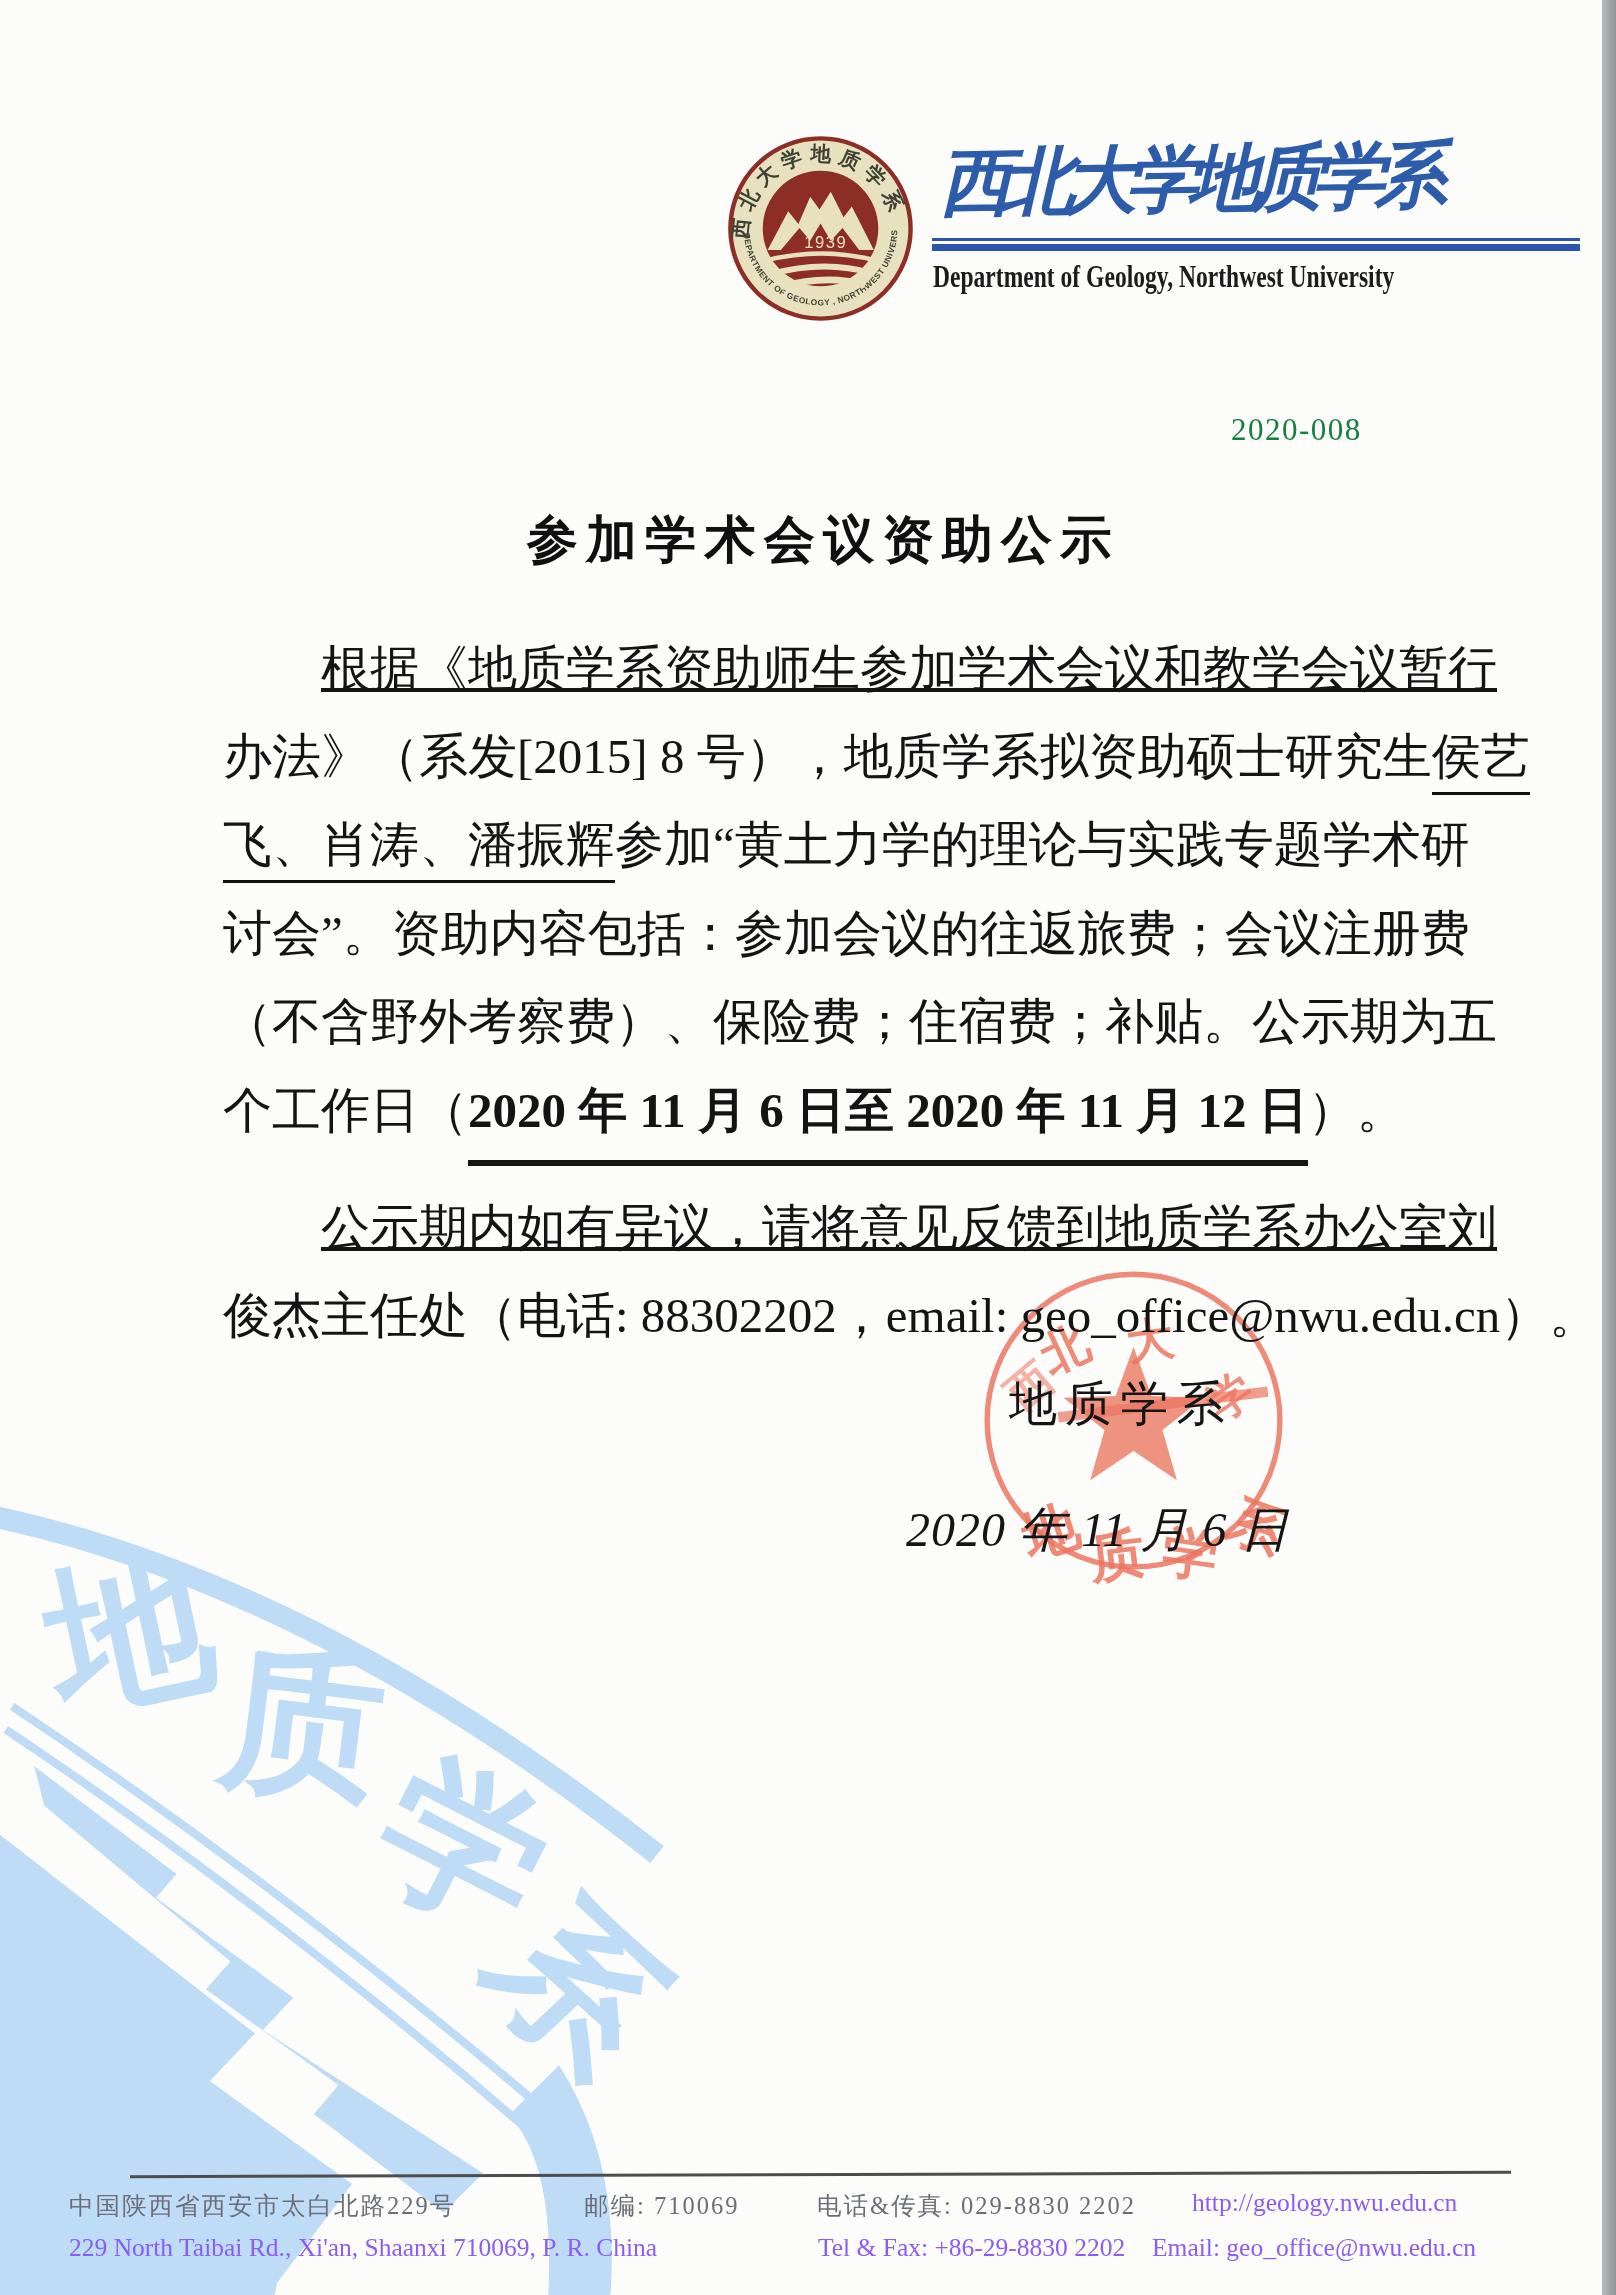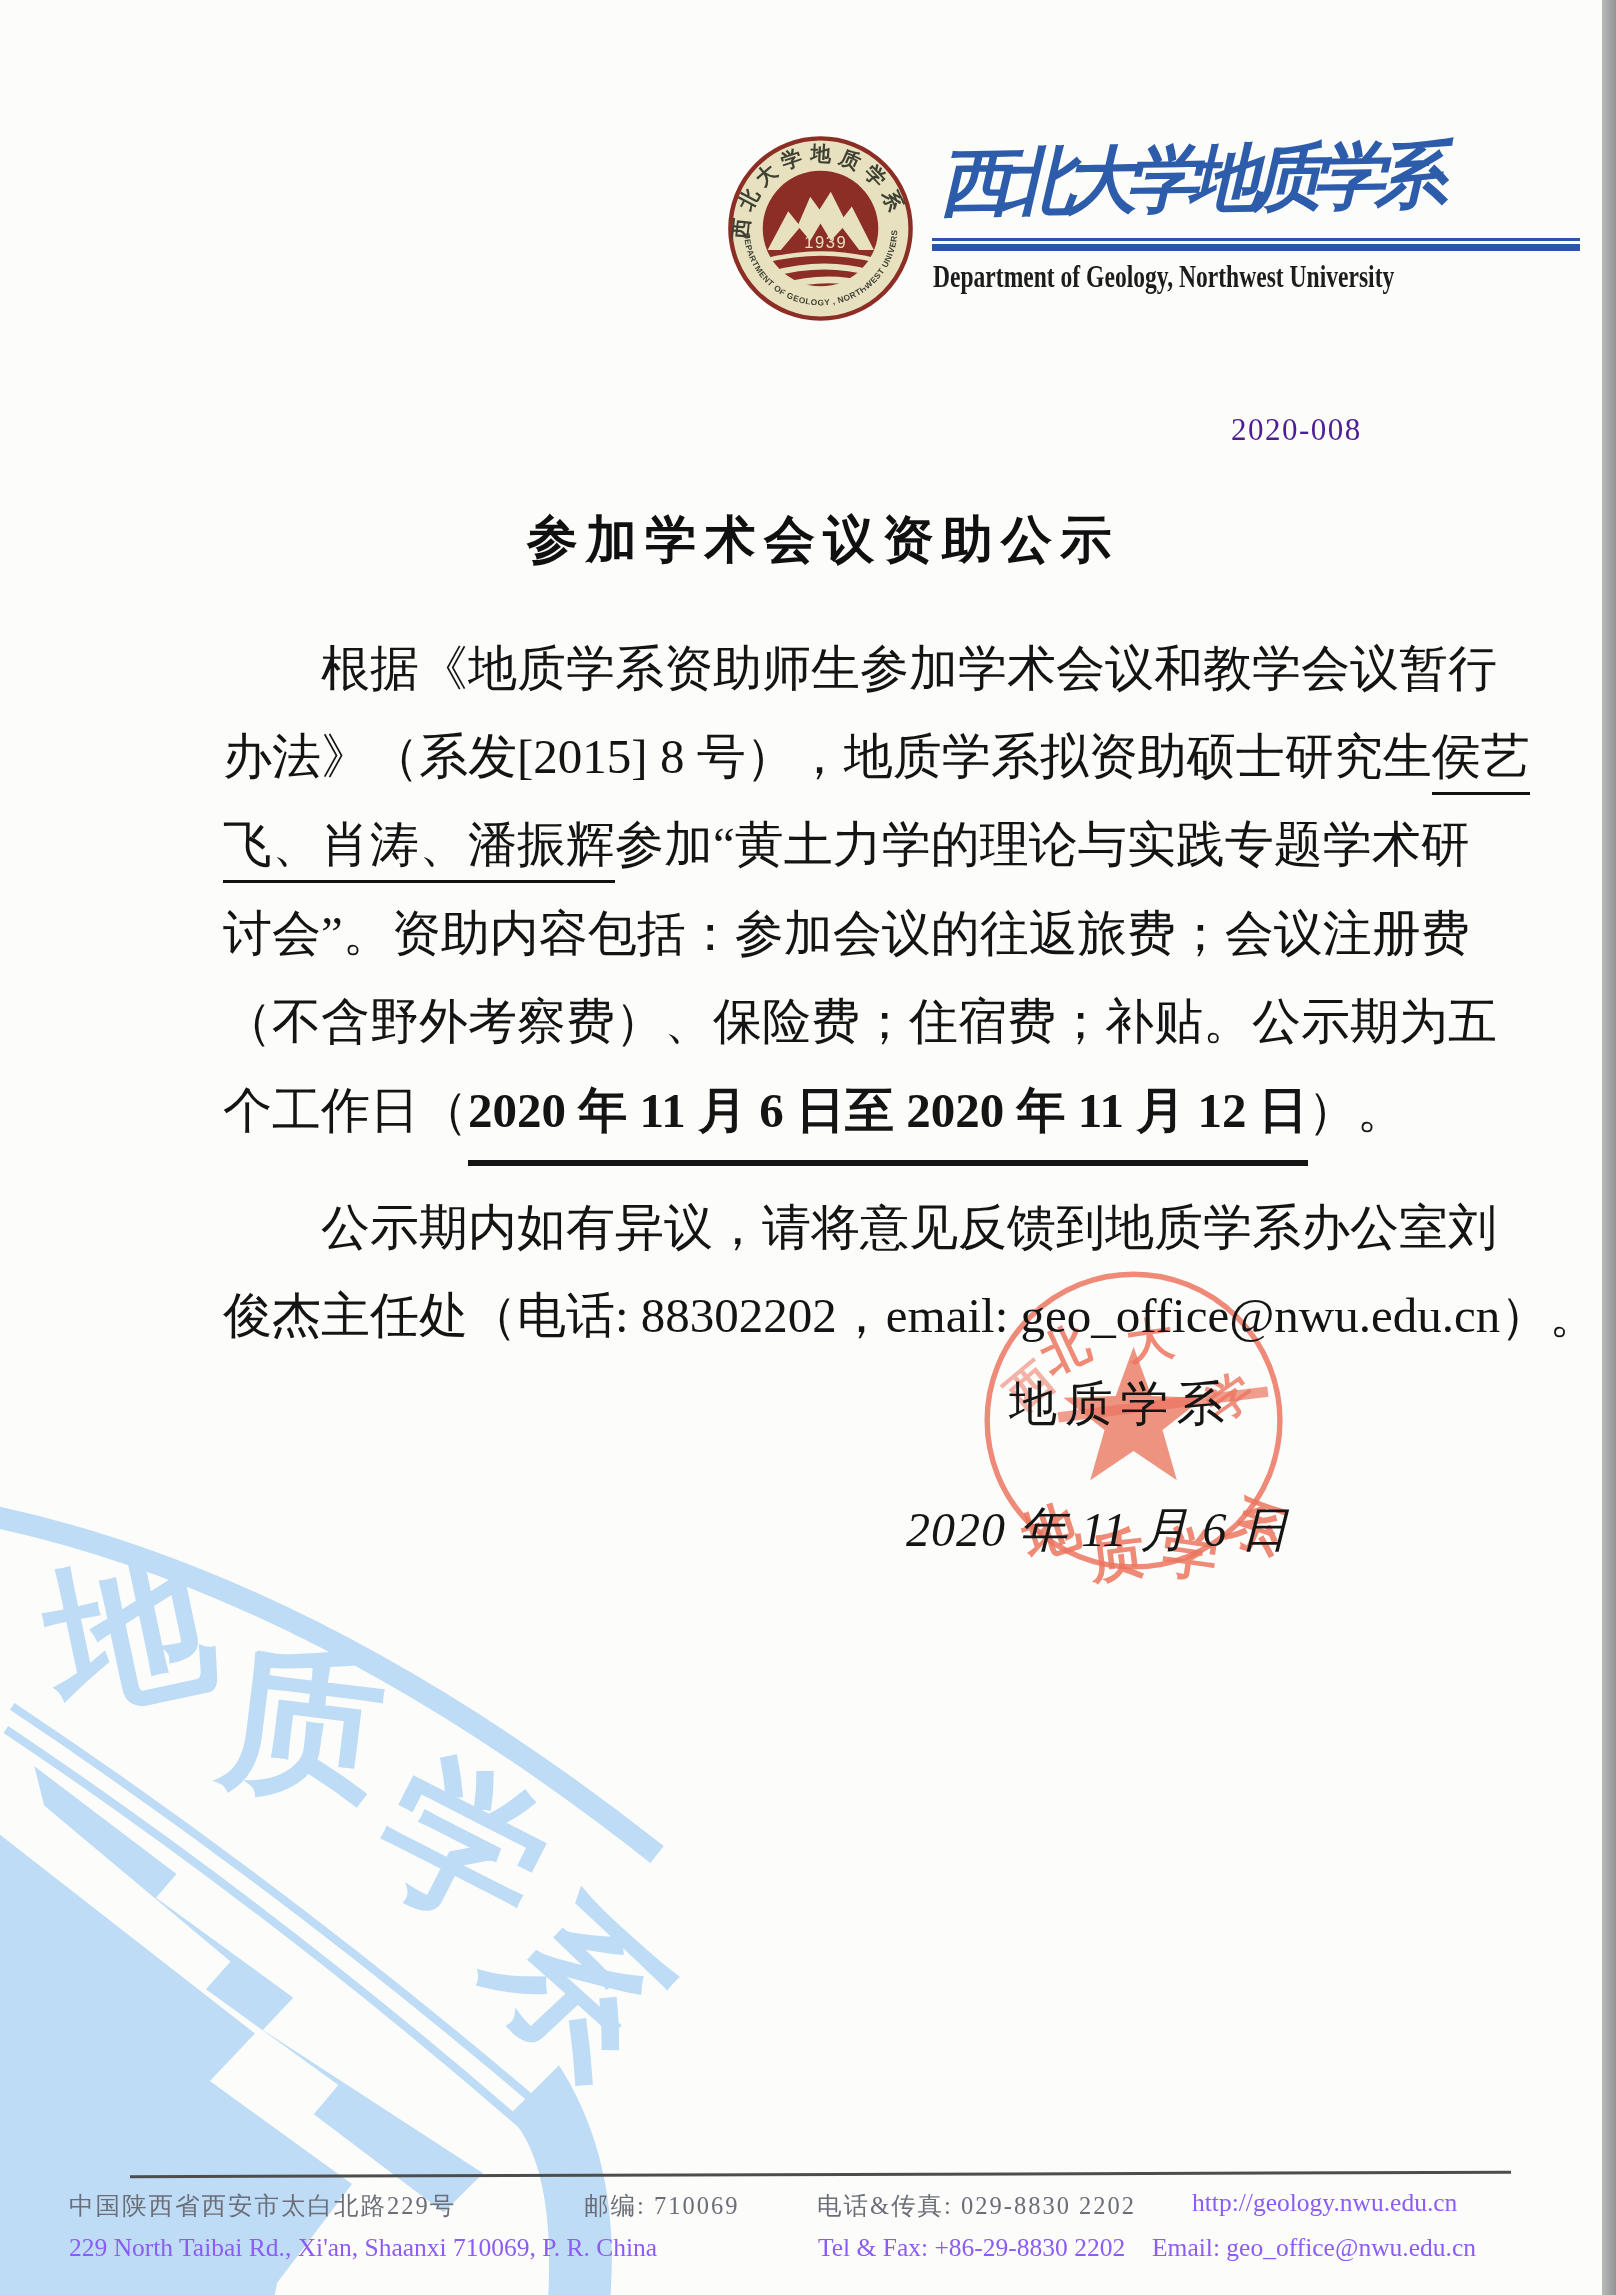--- a/index.html
+++ b/index.html
@@ -18,32 +18,32 @@
   }
   #english-name{
     position:absolute;left:933px;top:259px;z-index:3;
     font-size:31px;font-weight:900;color:#1c1c1c;letter-spacing:0px;
     transform:scaleX(0.76);transform-origin:left center;white-space:nowrap;
   }
   .rule{position:absolute;left:932px;width:648px;z-index:3;}
   #rule-thin{top:238px;height:2.9px;}
   #rule-thick{top:244px;height:7.4px;}
   
-  #doc-number{position:absolute;left:1231px;top:412px;font-size:31px;letter-spacing:1.5px;color:#4c1d95;z-index:3;}
+  #doc-number{position:absolute;left:1231px;top:412px;font-size:31px;letter-spacing:1.5px;color:#15803d;z-index:3;}
   #doc-title{
     position:absolute;left:0;right:0;top:506px;text-align:center;z-index:3;
     font-size:51px;font-weight:700;letter-spacing:8.3px;color:#101010;
     transform:translateX(14.7px);
   }
   
   .bline{
     position:absolute;left:223px;width:1187px;z-index:3;
     font-size:49px;line-height:74px;white-space:nowrap;color:#141414;
   }
-  .indent{padding-left:98px;}
+  .indent{padding-left:98px;text-decoration:underline;}
   .u-name{border-bottom:3.4px solid #111;padding-bottom:7.8px;}
   .u-date{font-weight:700;border-bottom:6.4px solid #151515;padding-bottom:22px;}
   
   #sig-dept{position:absolute;left:1009px;top:1372px;font-size:48px;letter-spacing:7.8px;z-index:3;}
   #sig-date{position:absolute;left:906px;top:1498px;font-size:48px;letter-spacing:1px;z-index:3;font-style:italic;}
   
   #stamp-svg{position:absolute;left:969px;top:1256px;width:334px;height:334px;z-index:2;opacity:.92;}
   
   #wm-svg{position:absolute;left:0;top:1462px;width:711px;height:834px;z-index:1;}
   

